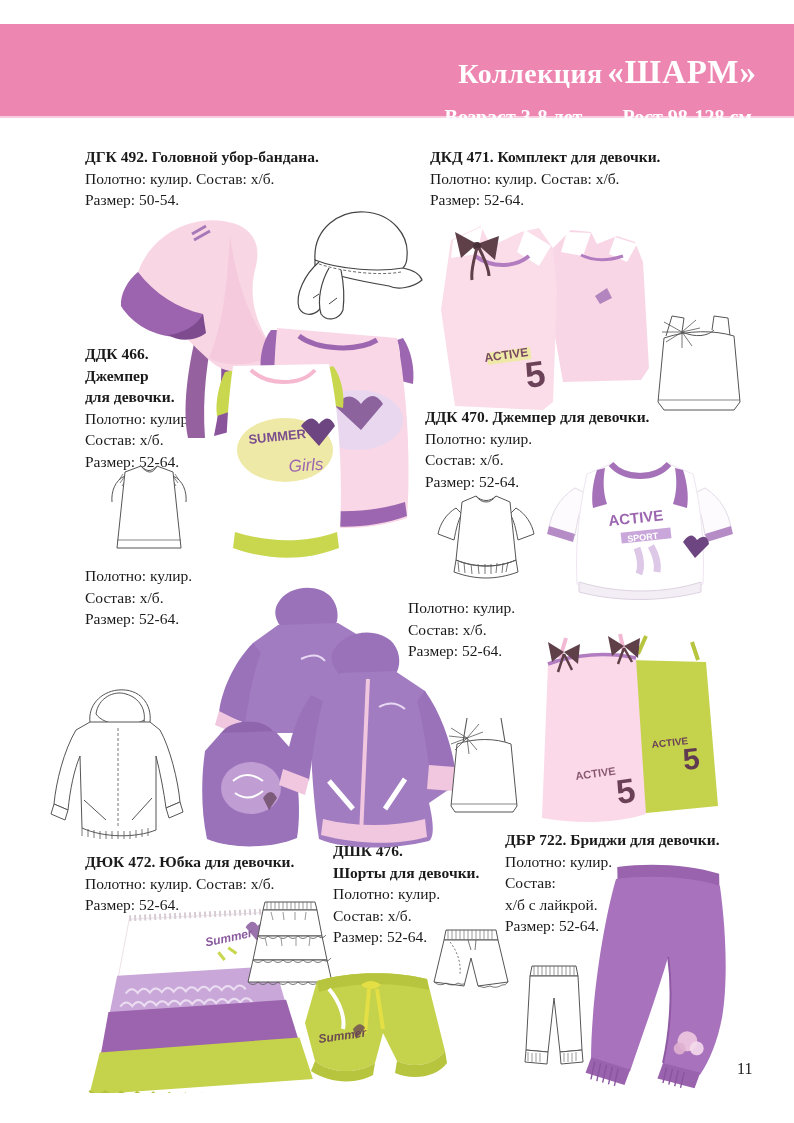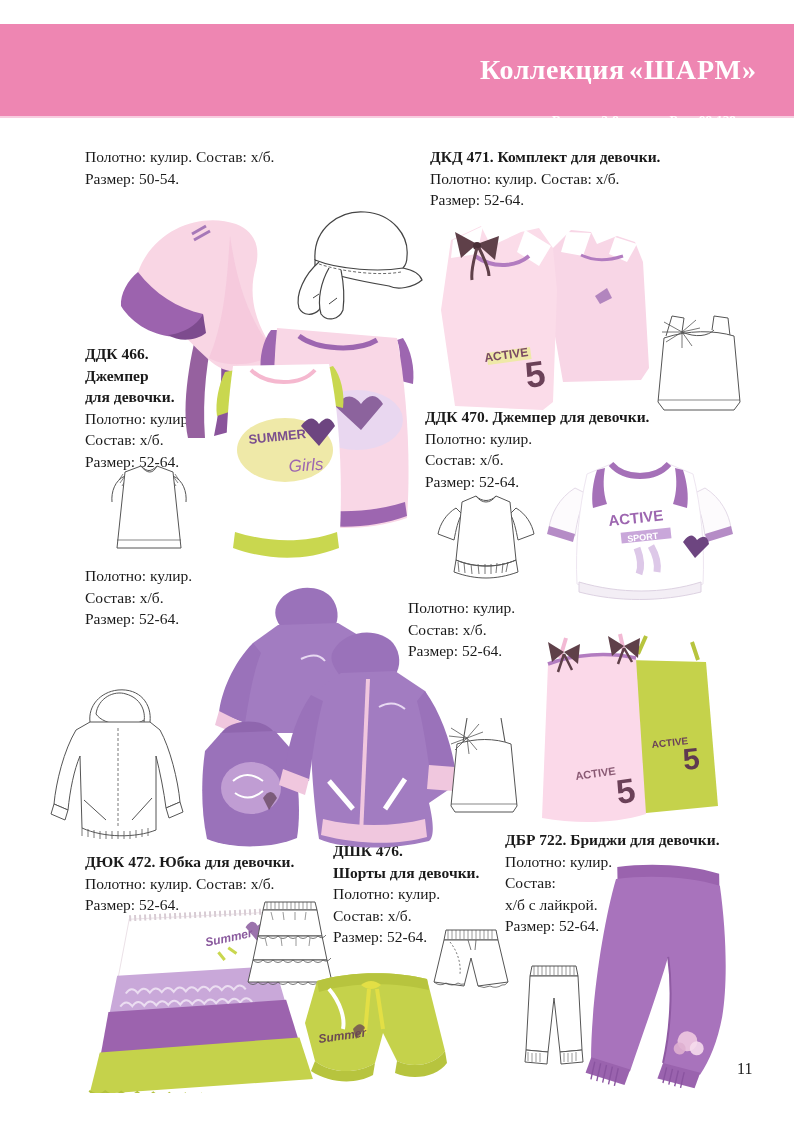--- a/index.html
+++ b/index.html
@@ -3,23 +3,23 @@
 <meta charset="utf-8">
 <style>
   html,body{margin:0;padding:0;background:#fff;}
   .page{position:relative;width:794px;height:1123px;background:#ffffff;overflow:hidden;
         font-family:"Liberation Serif", serif;color:#1a1a1a;}
   .band{position:absolute;left:0;top:24px;width:794px;height:92px;
         background:var(--band-pink,#ee86b2);border-bottom:2px solid #f8cde0;}
   .band-title{position:absolute;right:37px;top:30px;color:#fff;font-weight:bold;
         white-space:nowrap;letter-spacing:.5px;}
   .band-title .lbl{font-size:28px;text-align:right;}
-  .band-title .nm{font-size:28px;letter-spacing:1px;}
-  .band-sub{position:absolute;right:37px;top:88px;display:flex;gap:28px;color:#fff;
-        font-weight:bold;font-size:13px;white-space:nowrap;}
+  .band-title .nm{font-size:33px;letter-spacing:1px;}
+  .band-sub{position:absolute;right:37px;top:82px;display:flex;gap:40px;color:#fff;
+        font-weight:bold;font-size:20px;white-space:nowrap;}
   .product{position:absolute;font-size:15.5px;line-height:21.5px;}
   .product .title{font-weight:bold;white-space:pre-line;}
   .product .details{white-space:pre-line;}
   .ill{position:absolute;}
   svg text{font-family:"Liberation Sans", sans-serif;}
   .pageno{position:absolute;left:737px;top:1060px;font-size:16px;}
 </style>
 </head>
 <body>
 
@@ -30,20 +30,21 @@
       <span class="lbl">Коллекция</span>
       <span class="nm">«ШАРМ»</span>
     </div>
     <div class="band-sub">
       <span>Возраст 3-8 лет</span>
       <span>Рост 98-128 см.</span>
     </div>
   </div>
 
   <div class="product" style="left:85px;top:146px">
+    <div class="title">ДГК 492. Головной убор-бандана.</div>
     <div class="details">Полотно: кулир. Состав: х/б.
 Размер: 50-54.</div>
   </div>
   <div class="product" style="left:430px;top:146px">
     <div class="title">ДКД 471. Комплект для девочки.</div>
     <div class="details">Полотно: кулир. Состав: х/б.
 Размер: 52-64.</div>
   </div>
   <div class="product" style="left:85px;top:343px">
     <div class="title">ДДК 466.

